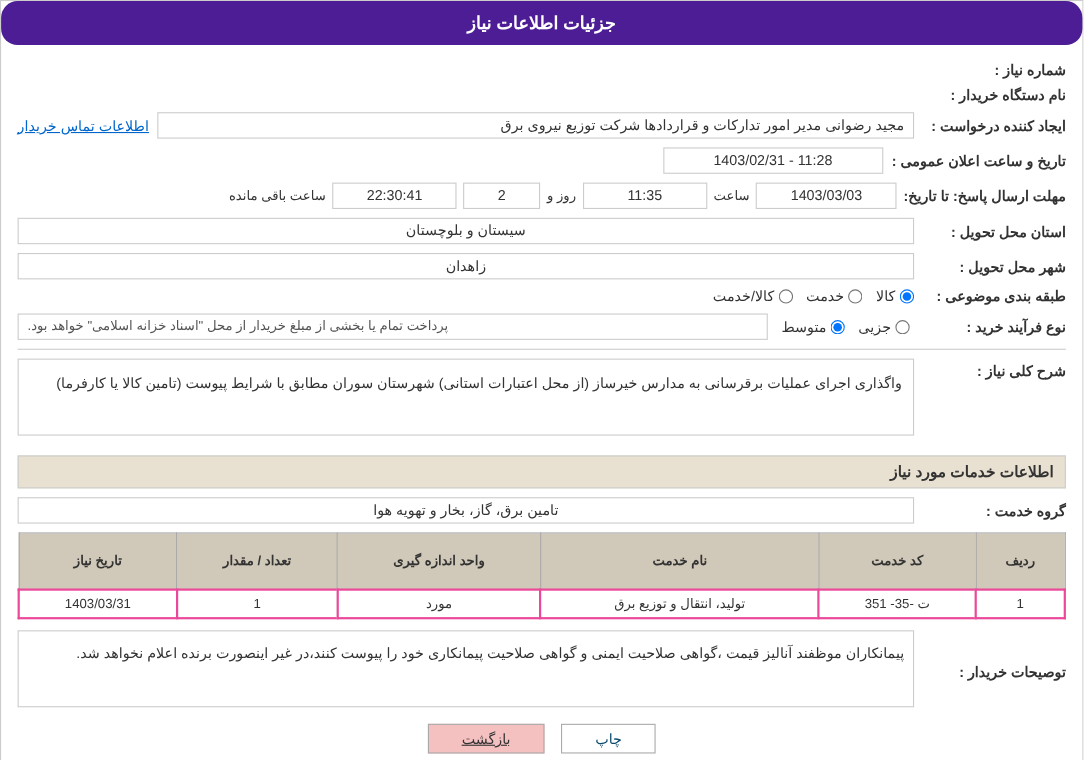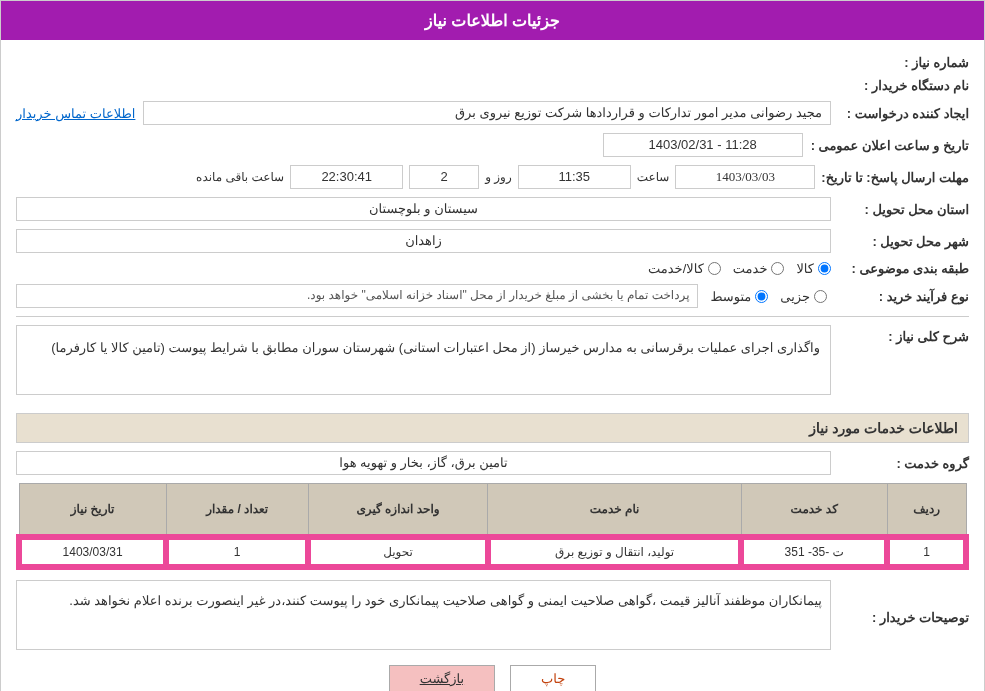--- a/index.html
+++ b/index.html
@@ -10,26 +10,27 @@
       direction: rtl;
       color: #333;
     }
     .page-wrapper {
       max-width: 985px;
       margin: 0 auto;
       background: #fff;
       border: 1px solid #ccc;
     }
     .header-bar {
-      background: #a21caf;
+      background: #4c1d95;
       color: #fff;
       text-align: center;
       padding: 10px;
       font-size: 16px;
       font-weight: bold;
+      border-radius: 15px;
     }
     .content {
       padding: 15px;
     }
     .info-row {
       display: flex;
       align-items: center;
       margin-bottom: 8px;
       gap: 8px;
     }
@@ -69,22 +70,21 @@
       min-height: 24px;
       text-align: center;
     }
     .small-cell {
       width: 70px;
     }
     .medium-cell {
       width: 113px;
     }
     .large-cell {
-      width: 140px;
-      font-family: Liberation Serif, serif;
+      width: 128px;
     }
     .unit-label {
       white-space: nowrap;
       font-size: 12px;
     }
     .radio-row {
       display: flex;
       align-items: center;
       gap: 12px;
     }
@@ -120,21 +120,21 @@
       font-size: 12px;
     }
     table th {
       background: #d0c8b8;
       border: 1px solid #aaa;
       padding: 18px 8px;
       text-align: center;
       font-weight: bold;
     }
     table td {
-      border: 6px solid #ec4899;
+      border: 2px solid #ec4899;
       padding: 5px 8px;
       text-align: center;
       background: #fff;
     }
     .buyer-notes {
       display: flex;
       align-items: center;
       gap: 8px;
       margin-bottom: 15px;
     }
@@ -161,21 +161,21 @@
     }
     .btn {
       padding: 5px 30px;
       border: 1px solid #aaa;
       cursor: pointer;
       font-size: 13px;
       font-family: Tahoma, Arial, sans-serif;
     }
     .btn-print {
       background: #fff;
-      color: #c2410c;
+      color: #0c4a6e;
     }
     .btn-back {
       background: #f5c0c0;
       color: #333;
       text-decoration: underline;
     }
     .main-container {
       position: relative;
     }
     .divider {
@@ -269,21 +269,21 @@
       <div class="radio-row">
         <div class="radio-item">
           <input type="radio" name="process" style="">
           <span>جزیی</span>
         </div>
         <div class="radio-item">
           <input type="radio" name="process" checked="" style="">
           <span>متوسط</span>
         </div>
       </div>
-      <div class="value-box full-width-box" style="text-align:right; font-size:12px; color:#555;">پرداخت تمام یا بخشی از مبلغ خریدار از محل "اسناد خزانه اسلامی" خواهد بود.</div>
+      <div class="value-box full-width-box" style="text-align:left; font-size:12px; color:#555;">پرداخت تمام یا بخشی از مبلغ خریدار از محل "اسناد خزانه اسلامی" خواهد بود.</div>
     </div>
 
     <div class="divider"></div>
 
     <div class="info-row" style="align-items: flex-start;">
       <span class="label" style="padding-top:4px;">شرح کلی نیاز :</span>
       <div class="description-box" style="flex:1;">واگذاری اجرای عملیات برقرسانی به مدارس خیرساز (از محل اعتبارات استانی) شهرستان سوران مطابق با شرایط پیوست (تامین کالا یا کارفرما)</div>
     </div>
 
     <div class="section-header">اطلاعات خدمات مورد نیاز</div>
@@ -303,21 +303,21 @@
             <th>واحد اندازه گیری</th>
             <th>تعداد / مقدار</th>
             <th>تاریخ نیاز</th>
           </tr>
         </thead>
         <tbody id="services-tbody">
         <tr>
       <td>1</td>
       <td>ت -35- 351</td>
       <td>تولید، انتقال و توزیع برق</td>
-      <td>تحویل</td>
+      <td>مورد</td>
       <td>1</td>
       <td>1403/03/31</td>
     </tr>
           </tbody>
       </table>
     </div>
 
     <div class="buyer-notes">
       <span class="label">توصیحات خریدار :</span>
       <div class="notes-box">پیمانکاران موظفند آنالیز قیمت ،گواهی صلاحیت ایمنی و گواهی صلاحیت پیمانکاری خود را پیوست کنند،در غیر اینصورت برنده اعلام نخواهد شد.</div>

